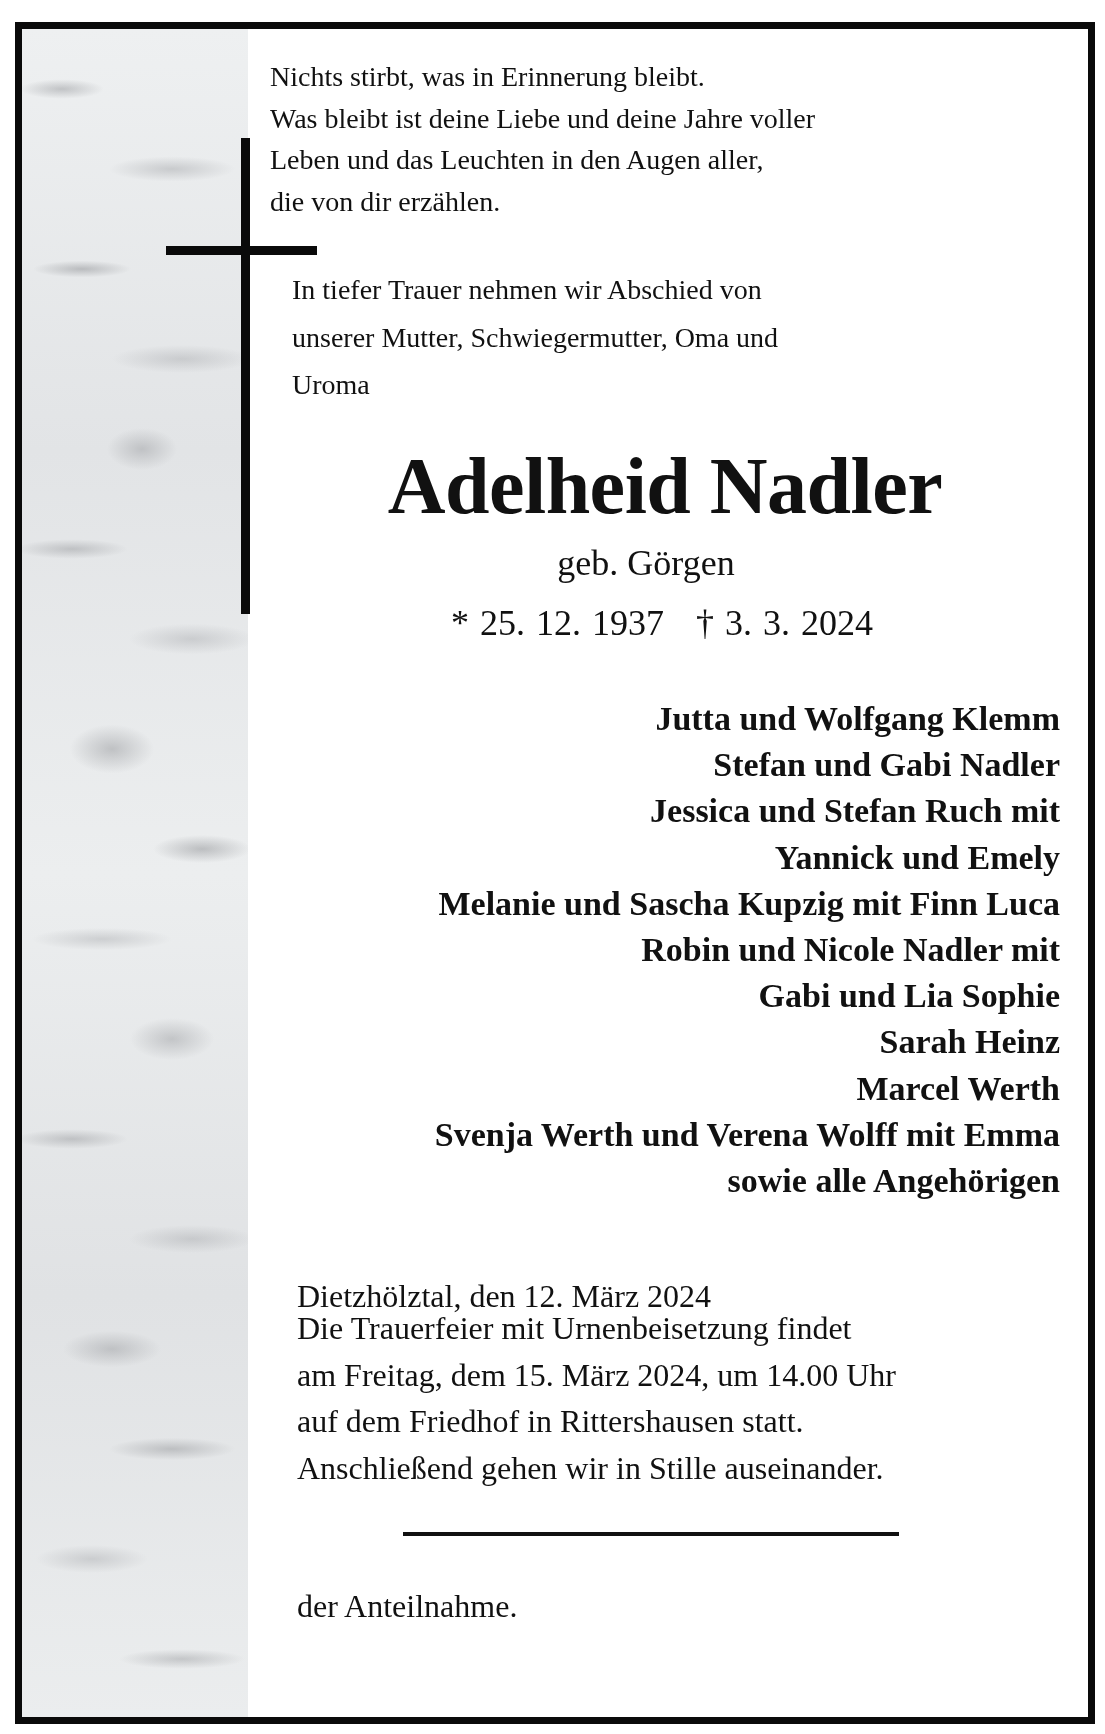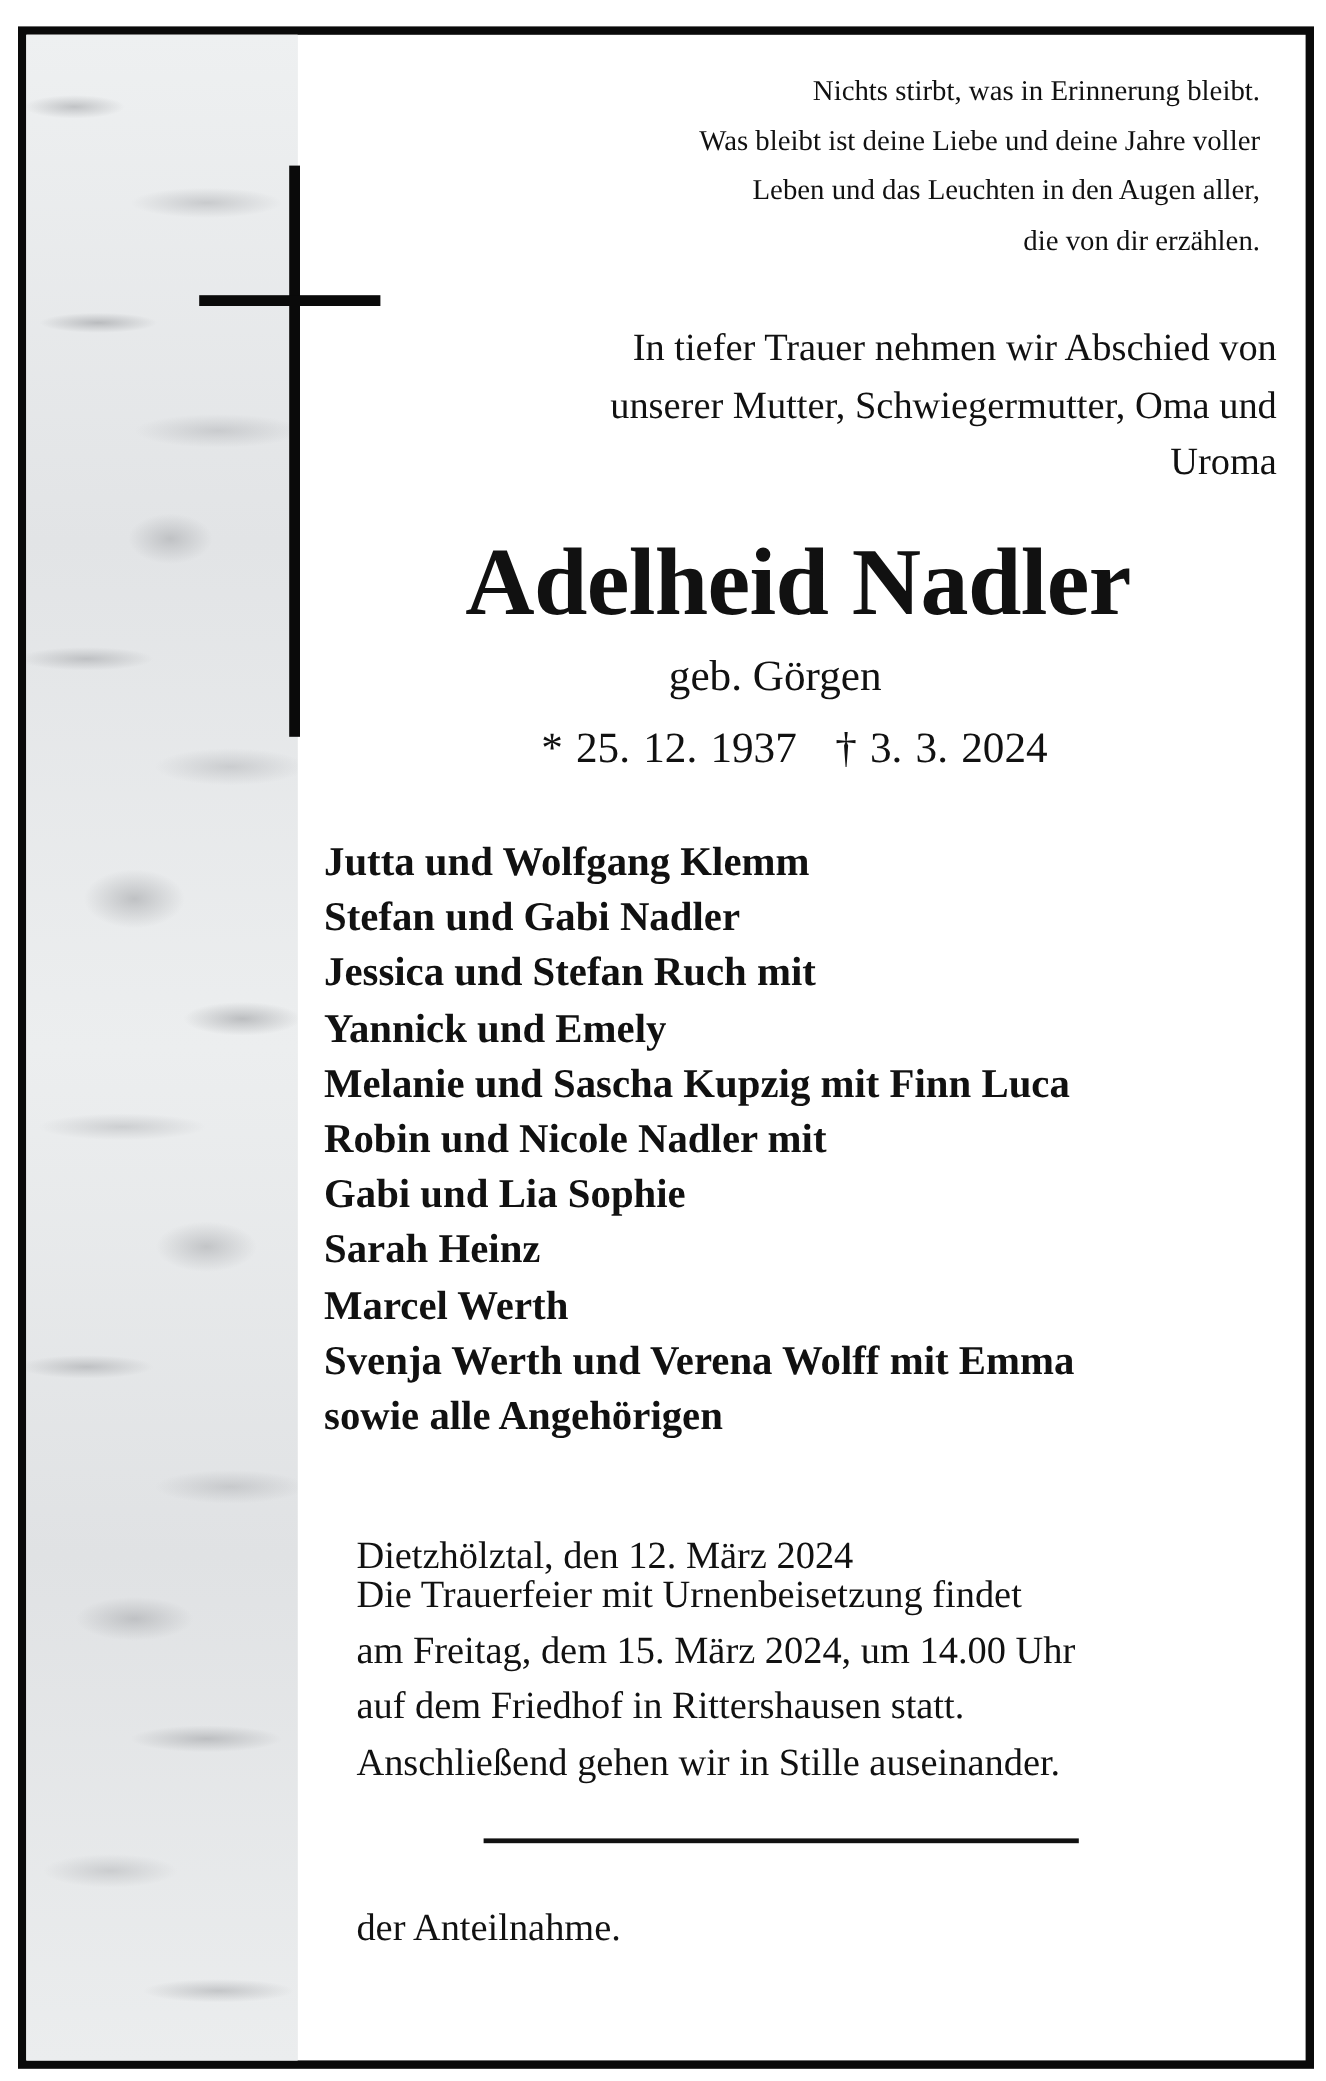--- a/index.html
+++ b/index.html
@@ -25,32 +25,32 @@
       radial-gradient(ellipse 90px 20px at 170px 1210px, rgba(150,152,156,.35), transparent 70%),
       radial-gradient(ellipse 70px 26px at 90px 1320px, rgba(140,142,146,.4), transparent 70%),
       radial-gradient(ellipse 90px 16px at 150px 1420px, rgba(130,132,136,.4), transparent 70%),
       radial-gradient(ellipse 80px 20px at 70px 1530px, rgba(150,152,156,.35), transparent 70%),
       radial-gradient(ellipse 90px 14px at 160px 1630px, rgba(140,142,146,.4), transparent 70%),
       linear-gradient(180deg, #eef0f1 0%, #e2e4e6 25%, #eceeef 50%, #e0e2e4 75%, #ebedee 100%);
   }
   .cross-v { position:absolute; left:241px; top:138px; width:9px; height:476px; background:#0a0a0a; }
   .cross-h { position:absolute; left:166px; top:246px; width:151px; height:9px; background:#0a0a0a; }
 
-  .poem { position:absolute; left:270px; width:780px; top:56px; text-align:right;
-          font-size:24px; line-height:41.5px; }
-  .intro { position:absolute; left:304px; width:760px; top:266px;
-           font-size:32px; line-height:47.5px;text-align:right; }
+  .poem { position:absolute; left:270px; width:780px; top:56px; text-align:left;
+          font-size:28px; line-height:41.5px; }
+  .intro { position:absolute; left:292px; width:760px; top:266px;
+           font-size:28px; line-height:47.5px; }
   .name { position:absolute; left:295px; width:740px; top:438px; text-align:center;
           font-size:80px; font-weight:bold; line-height:96px; letter-spacing:-0.5px; }
   .birthname { position:absolute; left:276px; width:740px; top:540px; text-align:center;
                font-size:36px; line-height:46px; }
   .dates { position:absolute; left:292px; width:740px; top:600px; text-align:center;
            font-size:36px; line-height:46px; word-spacing:2px; }
   .dates .gap { display:inline-block; width:32px; }
-  .family { position:absolute; left:270px; width:790px; top:696px; text-align:left;
+  .family { position:absolute; left:270px; width:790px; top:696px; text-align:right;
             font-size:34px; font-weight:bold; line-height:46.2px; }
   .family div { white-space:nowrap; }
   .place { position:absolute; left:297px; width:760px; top:1236px;
            font-size:32px; line-height:44px;margin-top:38px; }
   .service { position:absolute; left:297px; width:790px; top:1305px;
              font-size:32px; line-height:46.5px; }
   .service div { white-space:nowrap; }
   .divider { position:absolute; left:403px; top:1532px; width:496px; height:4px; background:#111; }
   .thanks { position:absolute; left:297px; width:780px; top:1582px;
             font-size:32px; line-height:48px; }

